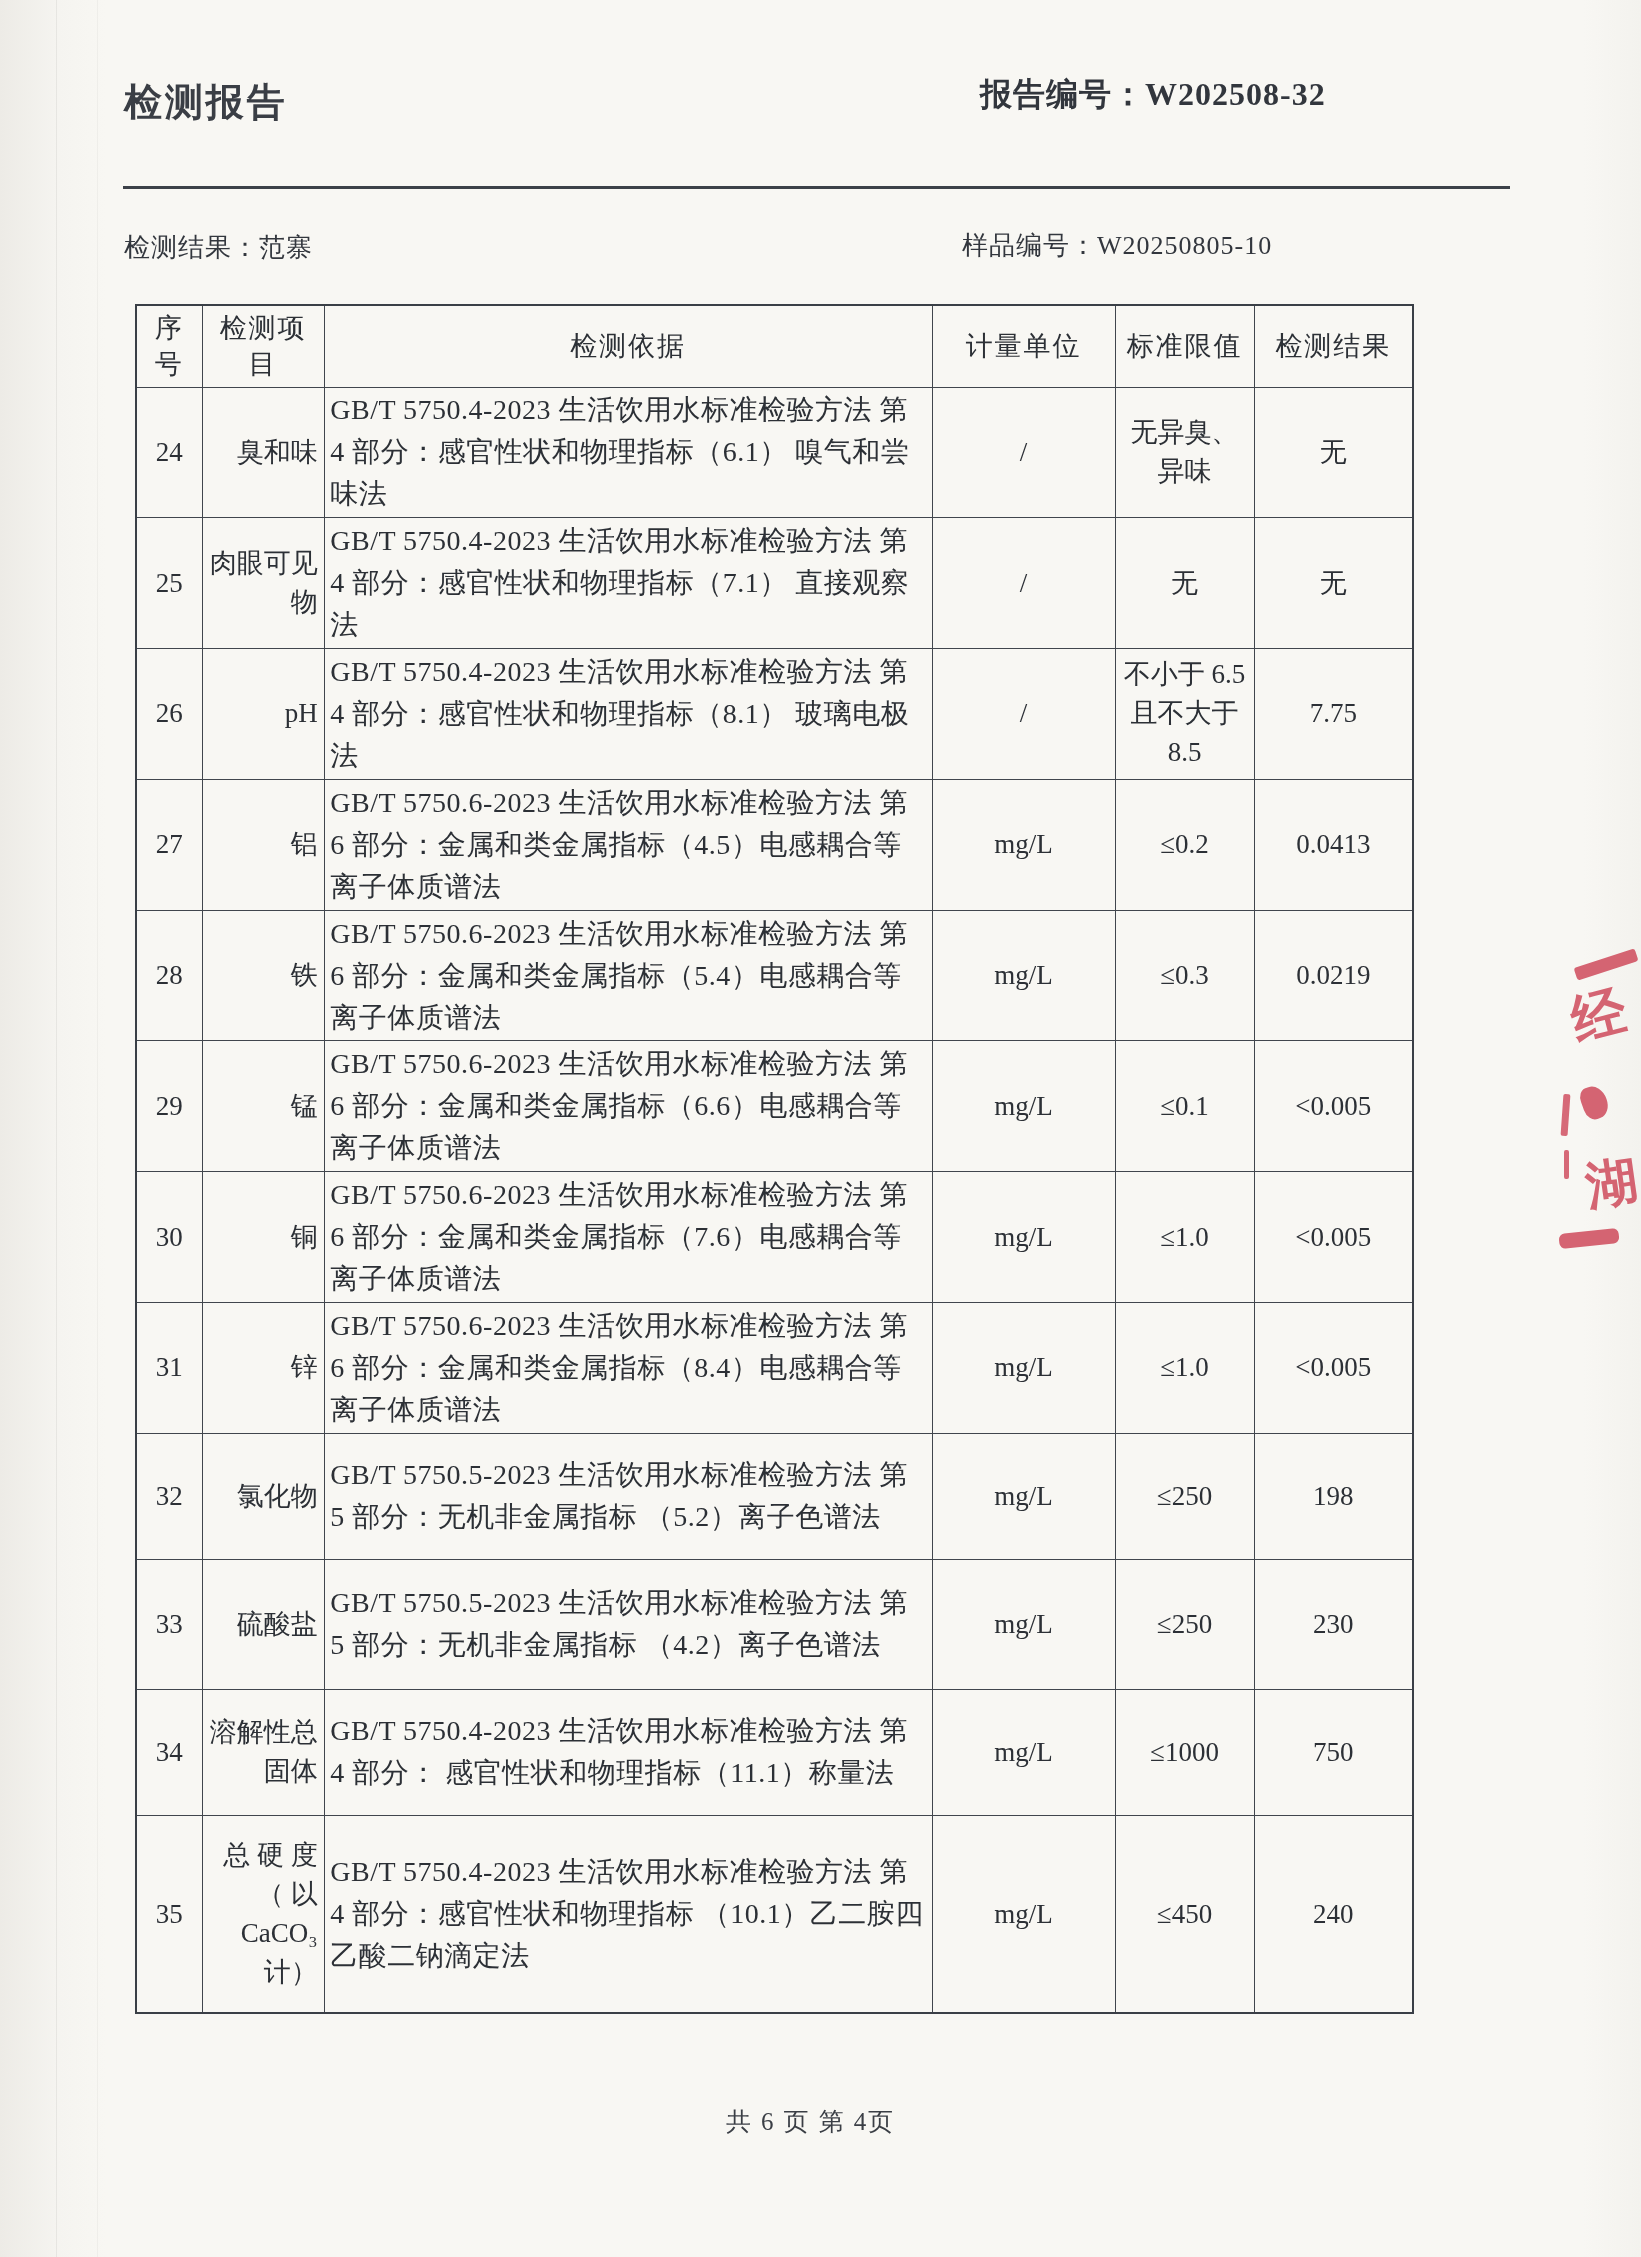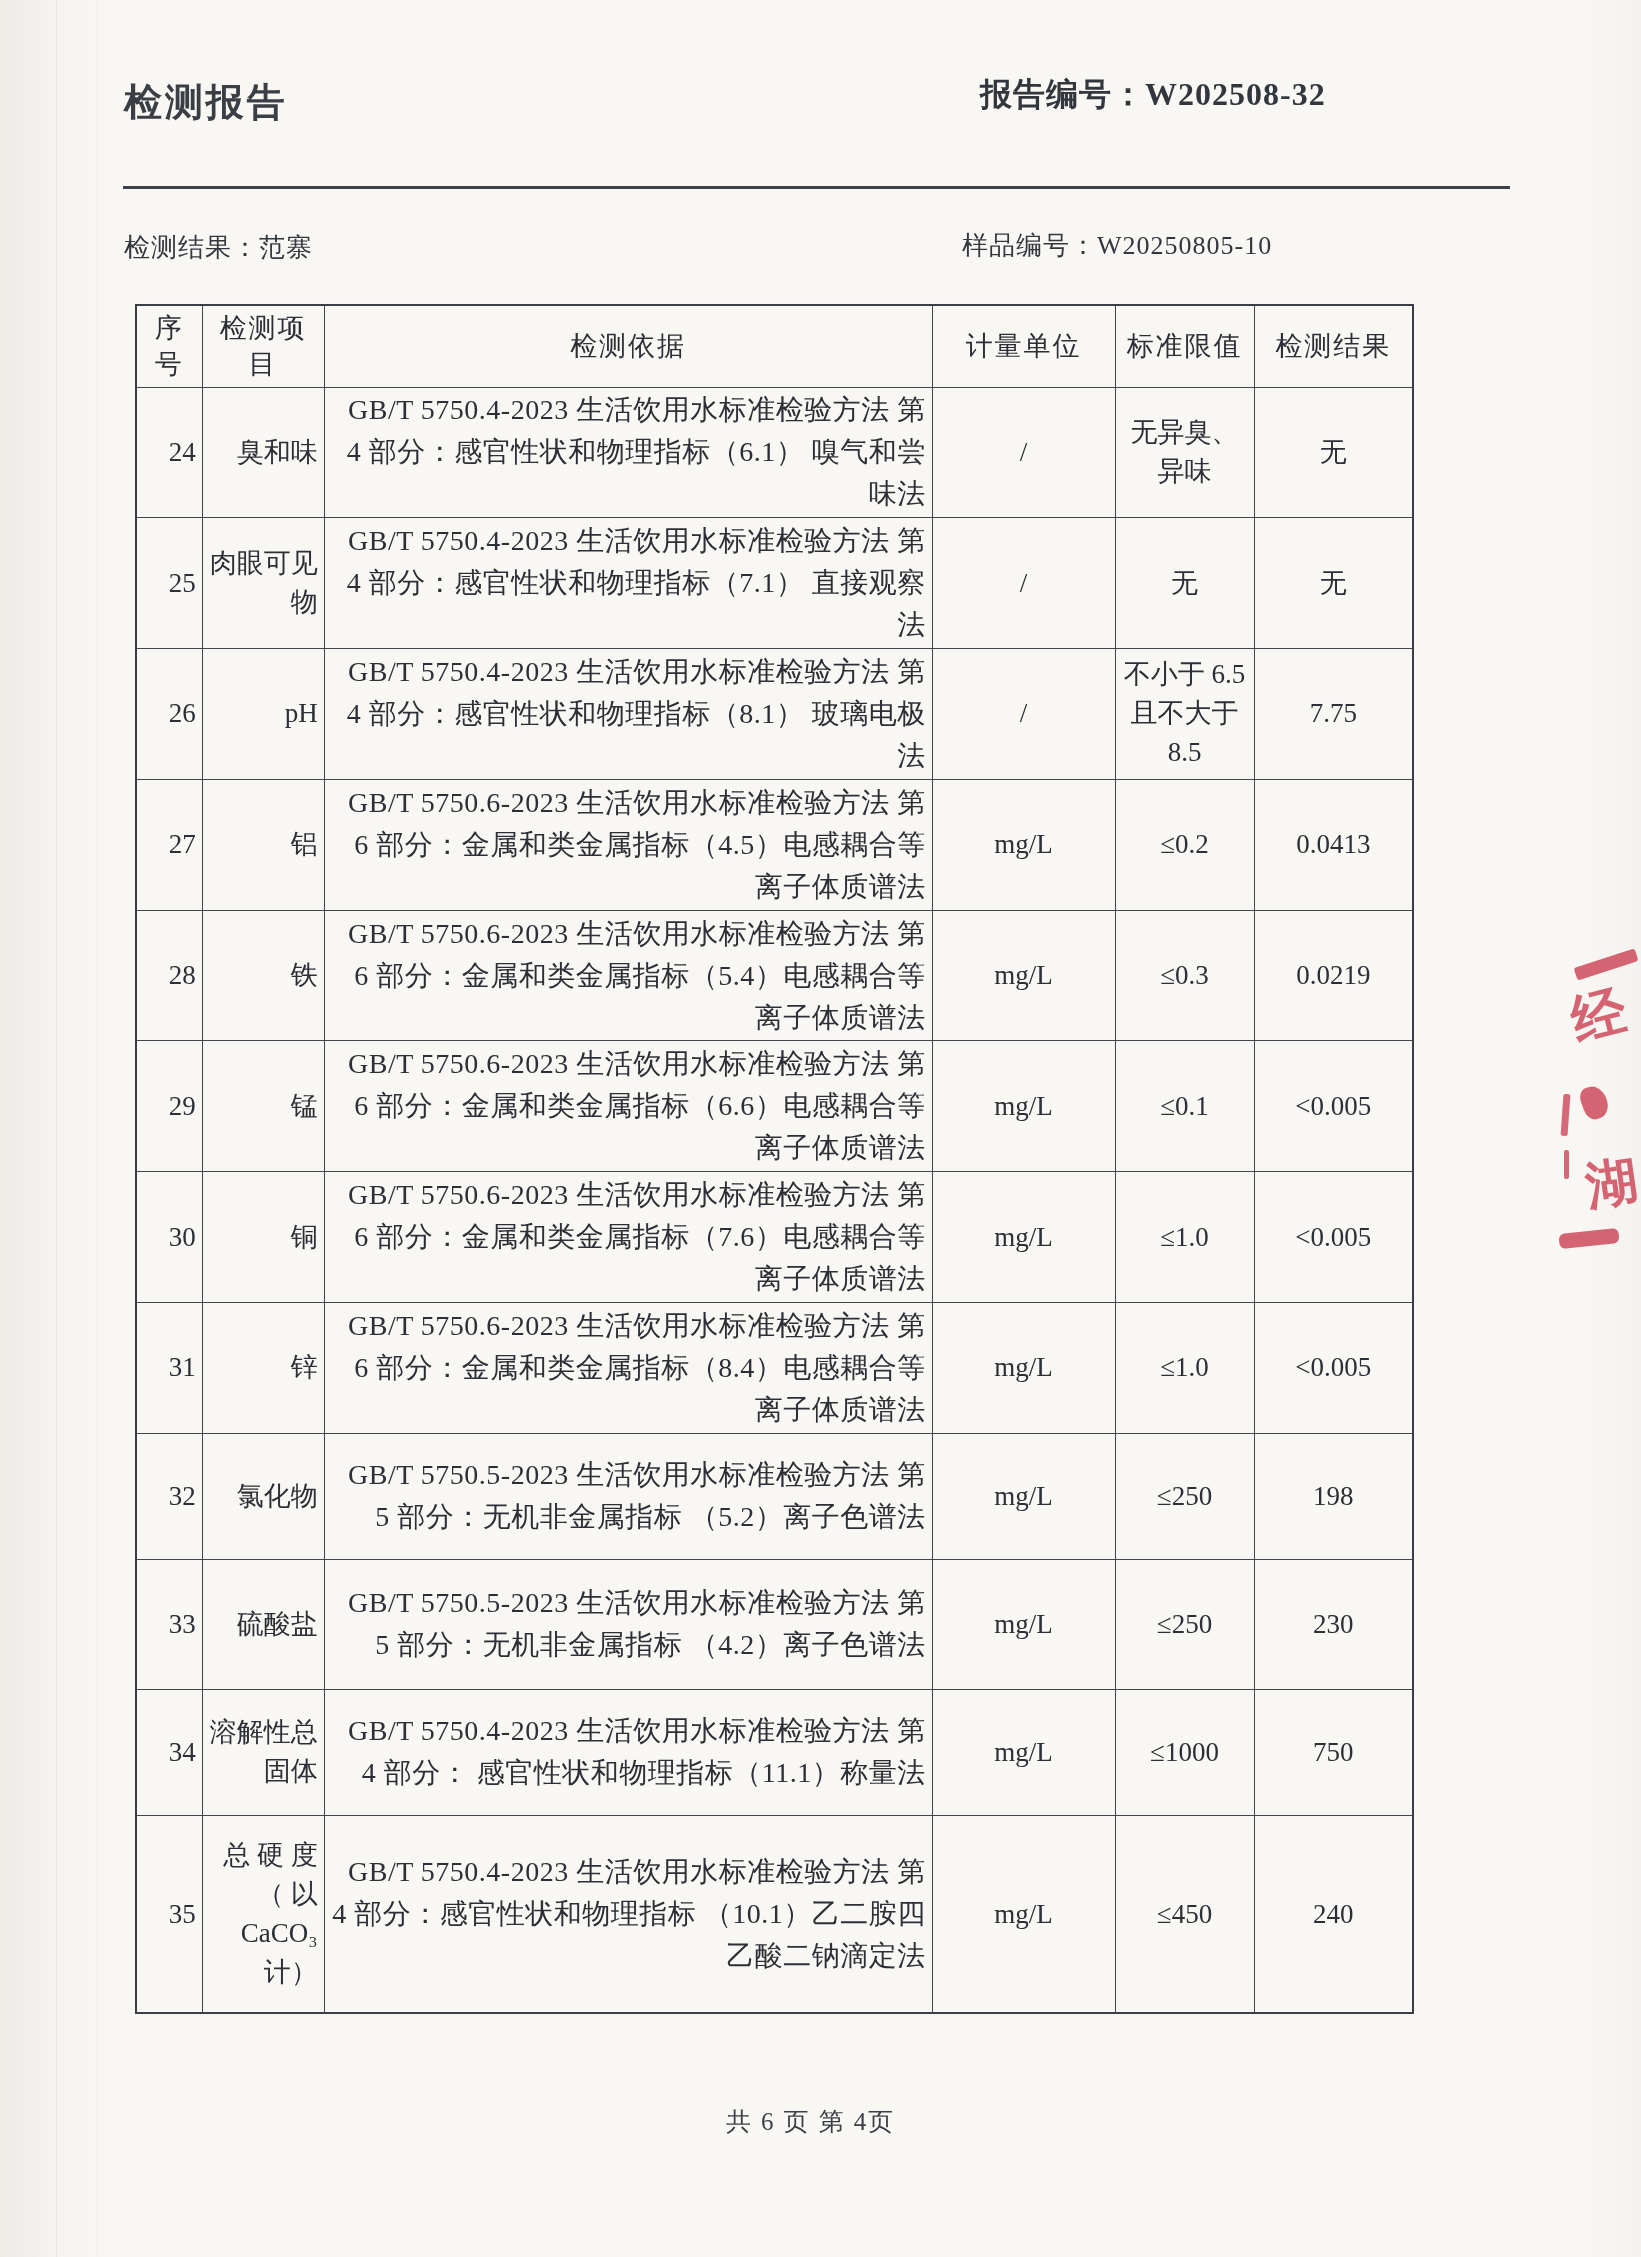--- a/index.html
+++ b/index.html
@@ -55,24 +55,24 @@
     vertical-align:middle;
     padding:1.9px 5.8px;
   }
   table.report{border:2.9px solid #3a3f46;}
   table.report thead tr{height:82px;}
   table.report th{font-weight:normal;font-size:27px;letter-spacing:1.9px;text-align:center;}
   table.report tbody tr{height:126px;}
   table.report tbody tr.h133{height:128px;}
   table.report tbody tr.h135{height:130px;}
   table.report tbody tr.h205{height:198px;}
-  td.no-cell{text-align:right;font-size:27px;}
+  td.no-cell{text-align:center;font-size:27px;}
   td.item-cell{text-align:right;padding-left:13.5px;font-size:27px;line-height:39px;}
   td.method-cell{
-    text-align:right;padding:3.9px 11.6px;
+    text-align:left;padding:3.9px 11.6px;
     font-size:28px;line-height:42px;letter-spacing:0.5px;
   }
   td.unit-cell,td.limit-cell,td.result-cell{text-align:center;font-size:27px;line-height:39px;}
   td.limit-cell{padding:1.9px 7.7px;}
 
   .footer-line{
     position:absolute;left:726px;top:2105px;
     font-size:25px;letter-spacing:1.9px;color:#3a3e45;
   }
 

